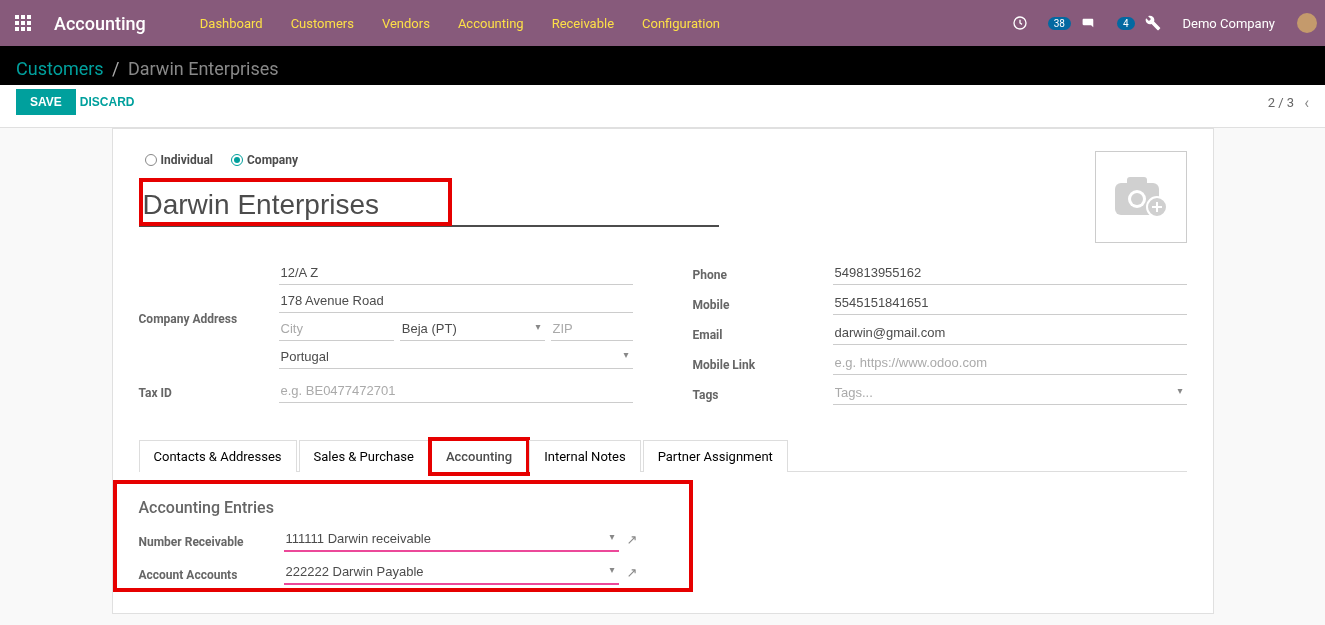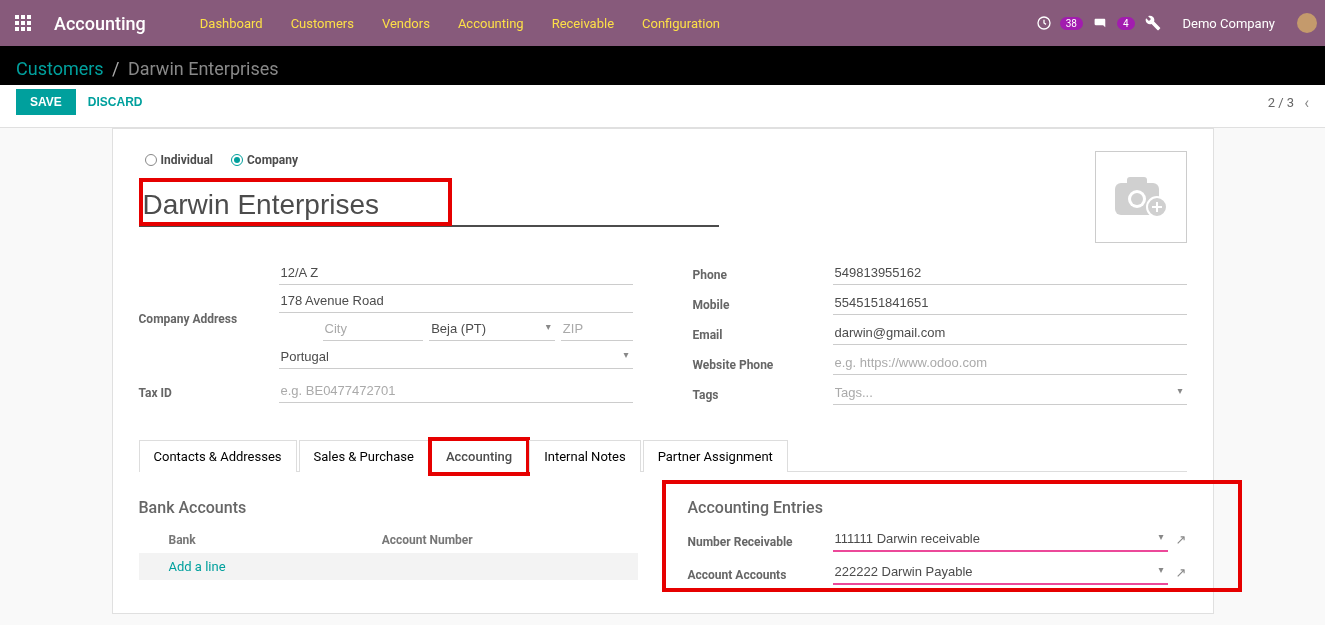--- a/index.html
+++ b/index.html
@@ -34,26 +34,26 @@
   .topnav { display: flex; gap: 0; }
   .topnav-item {
     color: #fde047;
     padding: 0 14px;
     font-size: 13px;
     cursor: pointer;
   }
   .top-right { margin-left: auto; display: flex; align-items: center; gap: 10px; }
   .badge-wrap { position: relative; display: flex; align-items: center; }
   .badge {
-    background: #a21caf;
+    background: #0369a1;
     color: #fff;
     border-radius: 10px;
     font-size: 10px;
     padding: 1px 6px;
-    margin-left: 8px;
+    margin-left: 20px;
   }
   .company-name { font-size: 13px; margin: 0 12px; }
 
   .breadcrumb {
     padding: 12px 16px 6px 16px;
     font-size: 18px;
     background: #000000;
   }
   .breadcrumb a { color: #00a09d; text-decoration: none; }
   .breadcrumb .sep { color: #aaa; margin: 0 4px; }
@@ -67,21 +67,21 @@
     align-items: center;
   }
   .btn-save {
     background: #00a09d;
     color: #fff;
     border: none;
     padding: 6px 14px;
     font-size: 12px;
     font-weight: 600;
     cursor: pointer;
-    margin-right: 12px;
+    margin-right: 4px;
   }
   .btn-discard {
     background: none; border: none; color: #00a09d;
     font-size: 12px; font-weight: 600; cursor: pointer;
   }
   .pager {
     margin-left: auto;
     display: flex; align-items: center; gap: 10px;
     color: #666;
     font-size: 13px;
@@ -151,21 +151,21 @@
     border:none;
     border-bottom:1px solid #ccc;
     padding: 4px 2px;
     font-size:13px;
     color:#4c4c4c;
     outline:none;
     background:transparent;
   }
   .inp::placeholder { color:#aaa; }
   .addr-stack .inp { margin-bottom:4px; }
-  .addr-row2 { display:flex; gap:6px;margin-left:44px; }
+  .addr-row2 { display:flex; gap:6px; }
   .addr-row2 .inp { flex:1; }
   .addr-row2 .state { flex:1.3; }
   .addr-row2 .zip { flex:0.7; }
   .sel { position:relative; }
   .sel::after { content:"▾"; position:absolute; right:4px; top:4px; font-size:10px; color:#888; pointer-events:none;}
 
   .tabs {
     margin-top: 28px;
     display:flex;
     border-bottom:1px solid #ddd;
@@ -332,21 +332,21 @@
           </div>
         <div class="field-row">
             <div class="field-label">Mobile</div>
             <div class="field-body"><input class="inp" value="5545151841651" style=""></div>
           </div>
         <div class="field-row">
             <div class="field-label">Email</div>
             <div class="field-body"><input class="inp" value="darwin@gmail.com" style=""></div>
           </div>
         <div class="field-row">
-            <div class="field-label">Website Phone</div>
+            <div class="field-label">Mobile Link</div>
             <div class="field-body"><input class="inp" placeholder="e.g. https://www.odoo.com" style=""></div>
           </div>
         <div class="field-row">
             <div class="field-label">Tags</div>
             <div class="field-body sel"><input class="inp" placeholder="Tags..." style=""></div>
           </div>
       </div>
     </div>
 
     
@@ -356,32 +356,20 @@
       <div class="tab active" style="position:relative;">
         <span>Accounting</span>
         <div class="highlight-red hl-tab" style="position:absolute;"></div>
       </div>
       <div class="tab">Internal Notes</div>
       <div class="tab">Partner Assignment</div>
     </div>
 
     
     <div class="tab-body">
-      <div>
-        <div class="section-title">Bank Accounts</div>
-        <div class="bank-table">
-          <div class="bank-head">
-            <div class="c1">Bank</div>
-            <div class="c2">Account Number</div>
-          </div>
-          <div class="bank-addline">
-            <a href="#">Add a line</a>
-          </div>
-        </div>
-      </div>
 
       <div class="entries-col">
         <div class="section-title">Accounting Entries</div>
         <div class="entries-field">
           <div class="field-label">Number Receivable</div>
           <div class="field-body sel"><input class="inp" value="111111 Darwin receivable" style=""></div>
           <span class="ext-icon">↗</span>
         </div>
         <div class="entries-field">
           <div class="field-label">Account Accounts</div>

